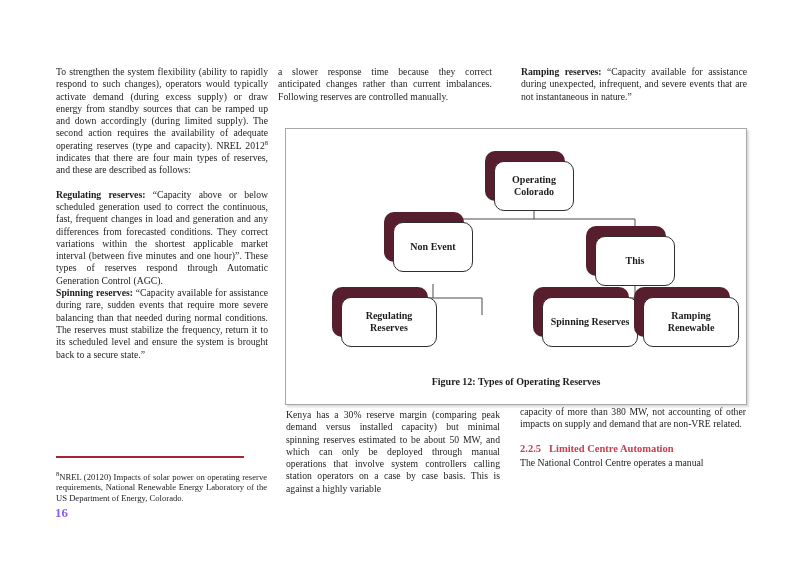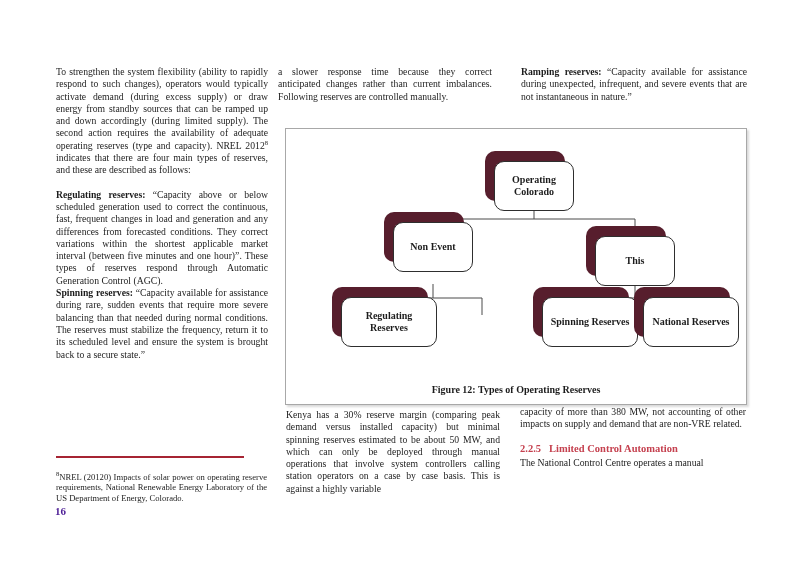--- a/index.html
+++ b/index.html
@@ -39,31 +39,31 @@
   .node-root  { left:208px; top:32px;  }
   .node-nonevent { left:107px; top:93px;font-family:Liberation Serif, serif; }
   .node-event    { left:309px; top:107px; }
   .node-leaf { width:96px; top:168px;font-family:Liberation Serif, serif; }
   .node-leaf1 { left:55px;  }
   .node-leaf2 { left:155px; }
   .node-leaf3 { left:256px; }
   .node-leaf4 { left:357px; }
   .fig-caption {
     position:absolute; left:0; right:0; top:247px; text-align:center;
-    font-weight:bold; font-size:10px;margin-top:8px;
+    font-weight:bold; font-size:10px;
   }
 
   
   .section-head { color:#c5414f; font-size:10.5px; font-weight:bold; margin:12px 0 3px 0; }
   .section-head .num { display:inline-block; margin-right:8px; }
 
   
   .footnote-rule { left:56px; top:456px; width:188px; height:2px; background:#a62433; }
   .footnote { left:56px; top:463px; width:211px; font-size:8.6px; line-height:10.6px; text-align:justify; }
-  .page-number { left:55px; top:505px; font-size:11px; font-weight:bold; color:#4c1d95; }
+  .page-number { left:55px; top:505px; font-size:13px; font-weight:bold; color:#8b5cf6; }
 </style>
 </head>
 <body>
 
 <div class="abs col-left">
   <p class="body-text intro"><span>To strengthen the system flexibility (ability to rapidly respond to such changes), operators would typically activate demand (during excess supply) or draw energy from standby sources that can be ramped up and down accordingly (during limited supply). The second action requires the availability of adequate operating reserves (type and capacity). NREL 2012</span><sup class="ref">8</sup><span> indicates that there are four main types of reserves, and these are described as follows:</span></p>
   <p class="body-text"><span class="lead">Regulating reserves:</span><span> “Capacity above or below scheduled generation used to correct the continuous, fast, frequent changes in load and generation and any differences from forecasted conditions. They correct variations within the shortest applicable market interval (between five minutes and one hour)”. These types of reserves respond through Automatic Generation Control (AGC).</span></p>
   <p class="body-text"><span class="lead">Spinning reserves:</span><span> “Capacity available for assistance during rare, sudden events that require more severe balancing than that needed during normal conditions. The reserves must stabilize the frequency, return it to its scheduled level and ensure the system is brought back to a secure state.”</span></p>
 </div>
 
@@ -77,30 +77,30 @@
 
 <div class="abs figure-box">
   <svg class="connectors" viewBox="0 0 460 275" xmlns="http://www.w3.org/2000/svg">
     <path d="M248 80 V90 M147 90 H349 M147 90 V110 M349 90 V110 M147 155 V169 M96 169 H196 M96 169 V186 M196 169 V186 M349 155 V169 M297 169 H398 M297 169 V186 M398 169 V186" stroke="#4a4a4a" stroke-width="1" fill="none"></path>
   </svg>
   <div class="node node-root">Operating Colorado</div>
   <div class="node node-nonevent">Non Event</div>
   <div class="node node-event">This</div>
   <div class="node node-leaf node-leaf1">Regulating Reserves</div>
   <div class="node node-leaf node-leaf3">Spinning Reserves</div>
-  <div class="node node-leaf node-leaf4">National Reserves</div>
+  <div class="node node-leaf node-leaf4">Ramping Renewable</div>
   <div class="fig-caption">Figure 12: Types of Operating Reserves</div>
 </div>
 
 <div class="abs col-mid-bottom">
   <p class="body-text">Kenya has a 30% reserve margin (comparing peak demand versus installed capacity) but minimal spinning reserves estimated to be about 50 MW, and which can only be deployed through manual operations that involve system controllers calling station operators on a case by case basis. This is against a highly variable</p>
 </div>
 
 <div class="abs col-right-bottom">
   <p class="body-text">capacity of more than 380 MW, not accounting of other impacts on supply and demand that are non-VRE related.</p>
-  <h3 class="section-head"><span class="num">2.2.5</span><span>Limited Control Automation</span></h3>
+  <h3 class="section-head"><span class="num">2.2.5</span><span>Limited Centre Automation</span></h3>
   <p class="body-text">The National Control Centre operates a manual</p>
 </div>
 
 <div class="abs footnote-rule"></div>
 <p class="abs footnote"><sup class="ref">8</sup><span>NREL (20120) Impacts of solar power on operating reserve requirements, National Renewable Energy Laboratory of the US Department of Energy, Colorado.</span></p>
 
 <div class="abs page-number">16</div>
 
 </body></html>

